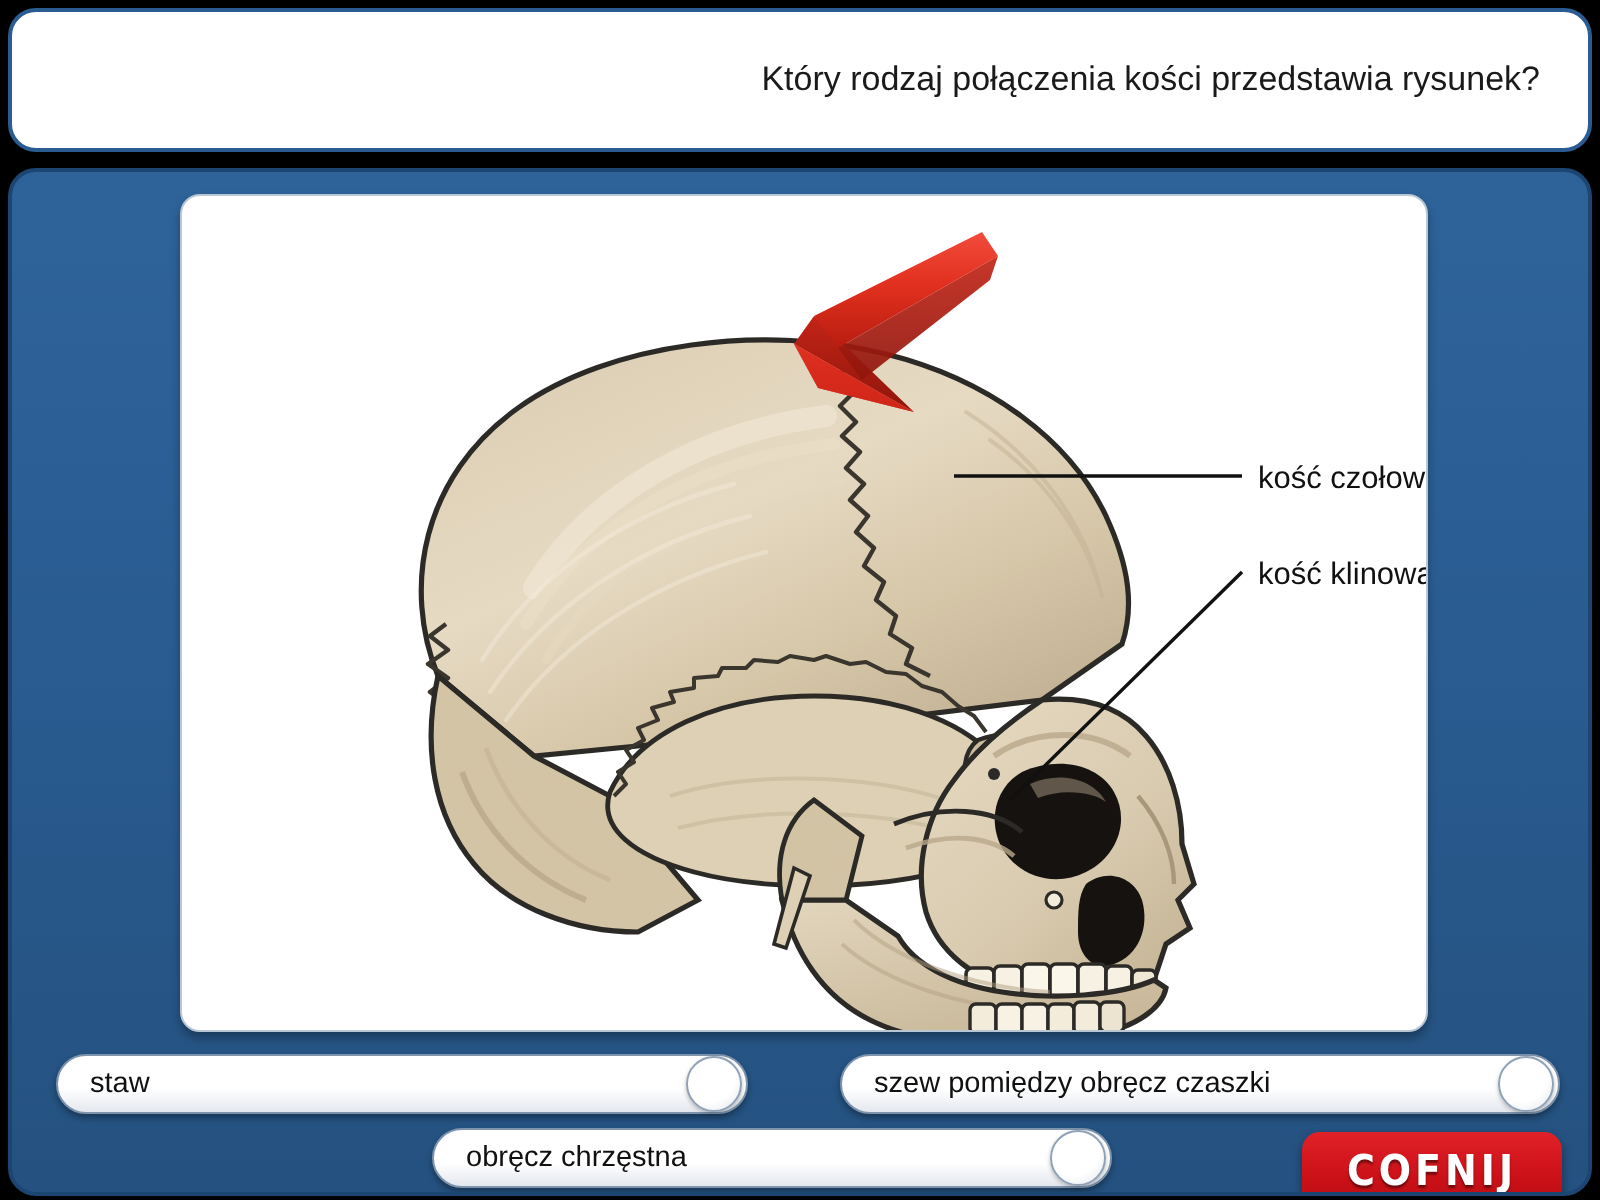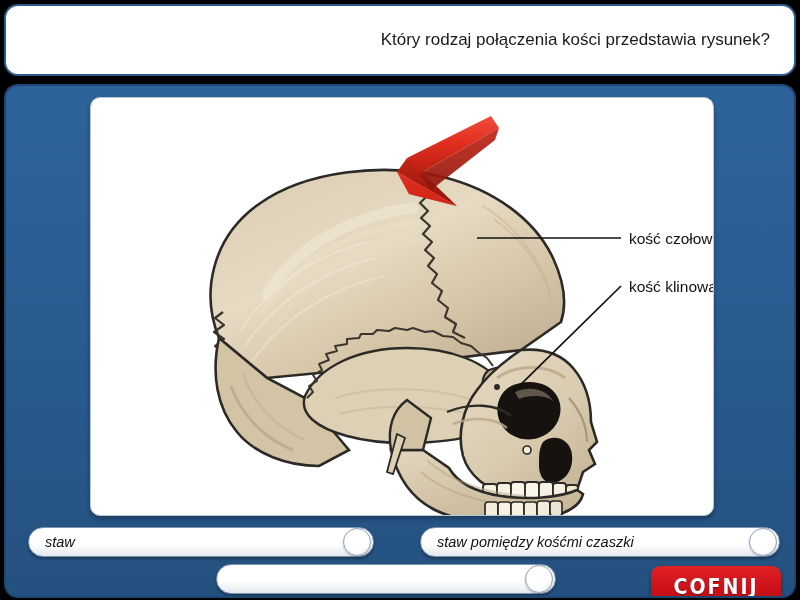--- a/index.html
+++ b/index.html
@@ -68,21 +68,20 @@
     box-shadow: 0 3px 5px rgba(0,0,0,0.30);
     overflow: hidden;
   }
   #skull-svg { display: block; width: 100%; height: 100%; }
 
   
   .answer-row {
     position: absolute;
     display: flex;
     gap: 0;
-    font-style: italic;
   }
   .answer-pill {
     position: relative;
     height: 30px;
     background: linear-gradient(180deg, #ffffff 0%, #ffffff 58%, #e4e8ee 100%);
     border-radius: 16px;
     border: 1px solid #7e93ac;
     box-shadow: 0 2px 3px rgba(0,0,0,0.33),
                 inset 0 1px 0 rgba(255,255,255,0.9);
     display: flex;
@@ -346,27 +345,28 @@
       </g>
     </svg>
   </div>
 
   <div id="answer-row-top" class="answer-row">
     <div id="pill-staw" class="answer-pill">
       <span class="answer-label">staw</span>
       <span class="answer-radio"></span>
     </div>
     <div id="pill-szew" class="answer-pill">
-      <span class="answer-label">staw pomiędzy kośćmi czaszki</span>
+      <span class="answer-label">szew pomiędzy obręcz czaszki</span>
       <span class="answer-radio"></span>
     </div>
   </div>
 
   <div id="answer-row-bottom" class="answer-row">
     <div id="pill-obrecz" class="answer-pill">
+      <span class="answer-label">obręcz chrzęstna</span>
       <span class="answer-radio"></span>
     </div>
   </div>
 
   <div id="back-button">
     <span id="back-label">COFNIJ</span>
   </div>
 
 </div>
 

